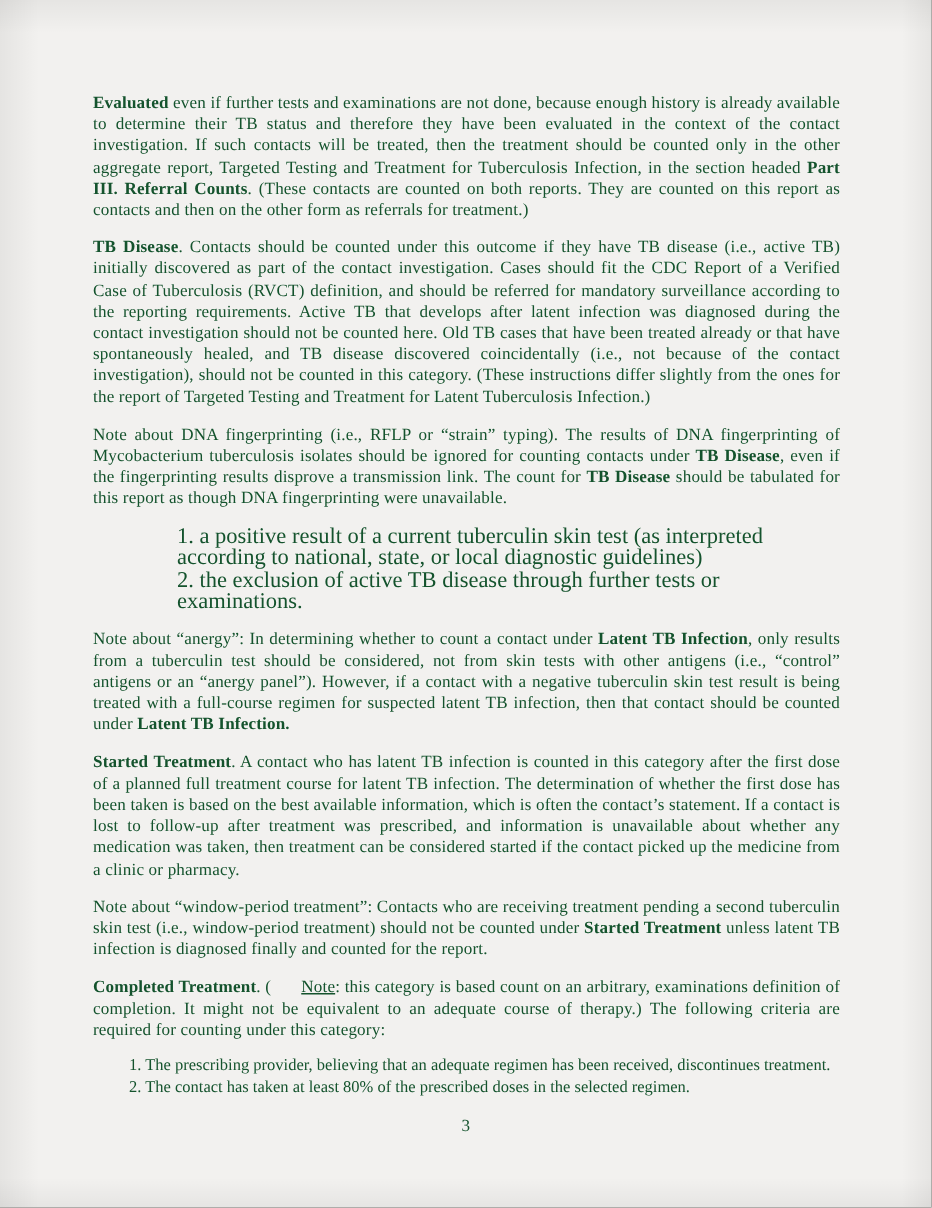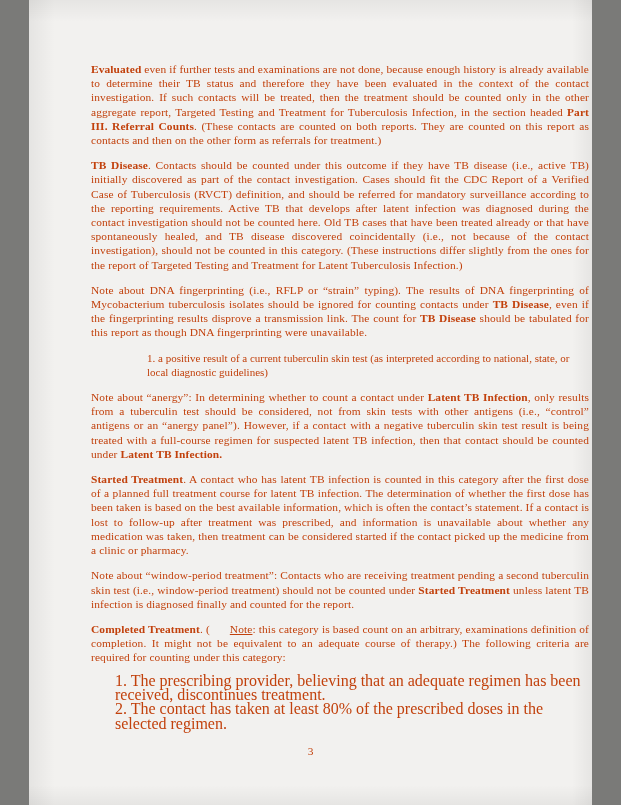--- a/index.html
+++ b/index.html
@@ -2,27 +2,27 @@
 <html><head>
 <meta charset="utf-8">
 <style>
   html, body {
     margin: 0;
     padding: 0;
     background: #7a7a78;
   }
   .page {
     position: relative;
-    width: 563px;
+    width: 621px;
     height: 805px;
     background: #f2f1ef;
     margin: 0 auto;
     overflow: hidden;
     font-family: "Liberation Serif", serif;
-    color: #c2410c;
+    color: #14532d;
     box-sizing: border-box;
   }
   
   .paper-tone {
     position: absolute;
     inset: 0;
     background:
       linear-gradient(90deg, rgba(0,0,0,0.055) 0px, rgba(0,0,0,0.0) 26px),
       linear-gradient(180deg, rgba(0,0,0,0.05) 0px, rgba(0,0,0,0.0) 22px),
       linear-gradient(270deg, rgba(0,0,0,0.05) 0px, rgba(0,0,0,0.0) 20px),
@@ -46,34 +46,34 @@
   p.tight { margin-bottom: 9px; }
   .b { font-weight: bold; }
   .i { }
   .u { text-decoration: underline; padding-left: 20px; }
   ol.sublist, ul.sublist {
     margin: 0 0 11px 0;
     padding: 0;
     list-style: none;
   }
   ol.sublist li {
-    font-size: 11px;
+    font-size: 15px;
     line-height: 14.2px;
     margin: 0 0 1px 0;
     padding-left: 56px;
     text-indent: 0;
     text-align: left;
   }
   ol.numlist {
     margin: 0 0 0 0;
     padding: 0;
     list-style: none;
   }
   ol.numlist li {
-    font-size: 16px;
+    font-size: 11px;
     line-height: 14.2px;
     padding-left: 24px;
     margin: 0 0 0.5px 0;
     text-align: left;
   }
   .pagenum {
     position: absolute;
     left: 0;
     right: 0;
     top: 745px;
@@ -98,20 +98,21 @@
       <span class="b">TB Disease</span><span>.  Contacts should be counted under this outcome if they have TB disease (i.e., active TB) initially discovered as part of the contact investigation.  Cases should fit the CDC Report of a Verified Case of Tuberculosis (RVCT) definition, and should be referred for mandatory surveillance according to the reporting requirements.  Active TB that develops after latent infection was diagnosed during the contact investigation should not be counted here.  Old TB cases that have been treated already or that have spontaneously healed, and TB disease discovered coincidentally (i.e., not because of the contact investigation), should not be counted in this category.  (These instructions differ slightly from the ones for the report of Targeted Testing and Treatment for Latent Tuberculosis Infection.)</span>
     </p>
 
     <p class="para">
       <span>Note about DNA fingerprinting (i.e., RFLP or “strain” typing).  The results of DNA fingerprinting of </span><span class="i">Mycobacterium tuberculosis</span><span> isolates should be ignored for counting contacts under </span><span class="b">TB Disease</span><span>, even if the fingerprinting results disprove a transmission link.  The count for </span><span class="b">TB Disease</span><span> should be tabulated for this report as though DNA fingerprinting were unavailable.</span>
     </p>
 
 
     <ol class="sublist">
       <li>1. a positive result of a current tuberculin skin test (as interpreted according to national, state, or local diagnostic guidelines)</li>
+      <li>2. the exclusion of active TB disease through further tests or examinations.</li>
     </ol>
 
 
     <p class="para">
       <span>Note about “anergy”:  In determining whether to count a contact under </span><span class="b">Latent TB Infection</span><span>, only results from a tuberculin test should be considered, not from skin tests with other antigens (i.e., “control” antigens or an “anergy panel”).  However, if a contact with a negative tuberculin skin test result is being treated with a full-course regimen for suspected latent TB infection, then that contact should be counted under </span><span class="b">Latent TB Infection.</span>
     </p>
 
     <p class="para">
       <span class="b">Started Treatment</span><span>.  A contact who has latent TB infection is counted in this category after the first dose of a planned full treatment course for latent TB infection.  The determination of whether the first dose has been taken is based on the best available information, which is often the contact’s statement.  If a contact is lost to follow-up after treatment was prescribed, and information is unavailable about whether any medication was taken, then treatment can be considered started if the contact picked up the medicine from a clinic or pharmacy.</span>
     </p>

